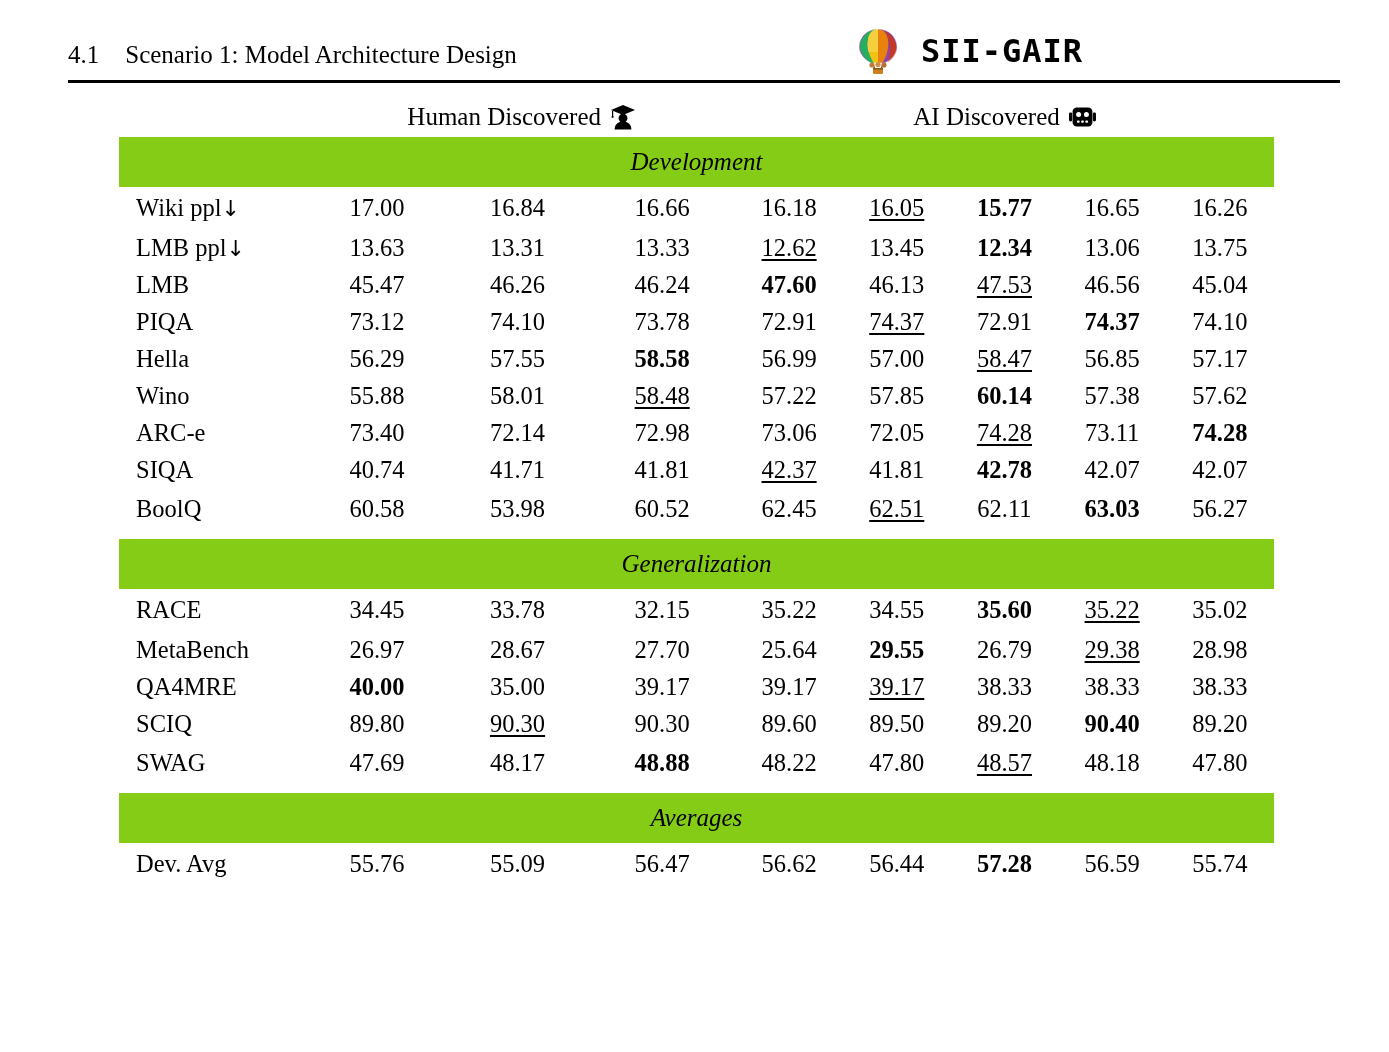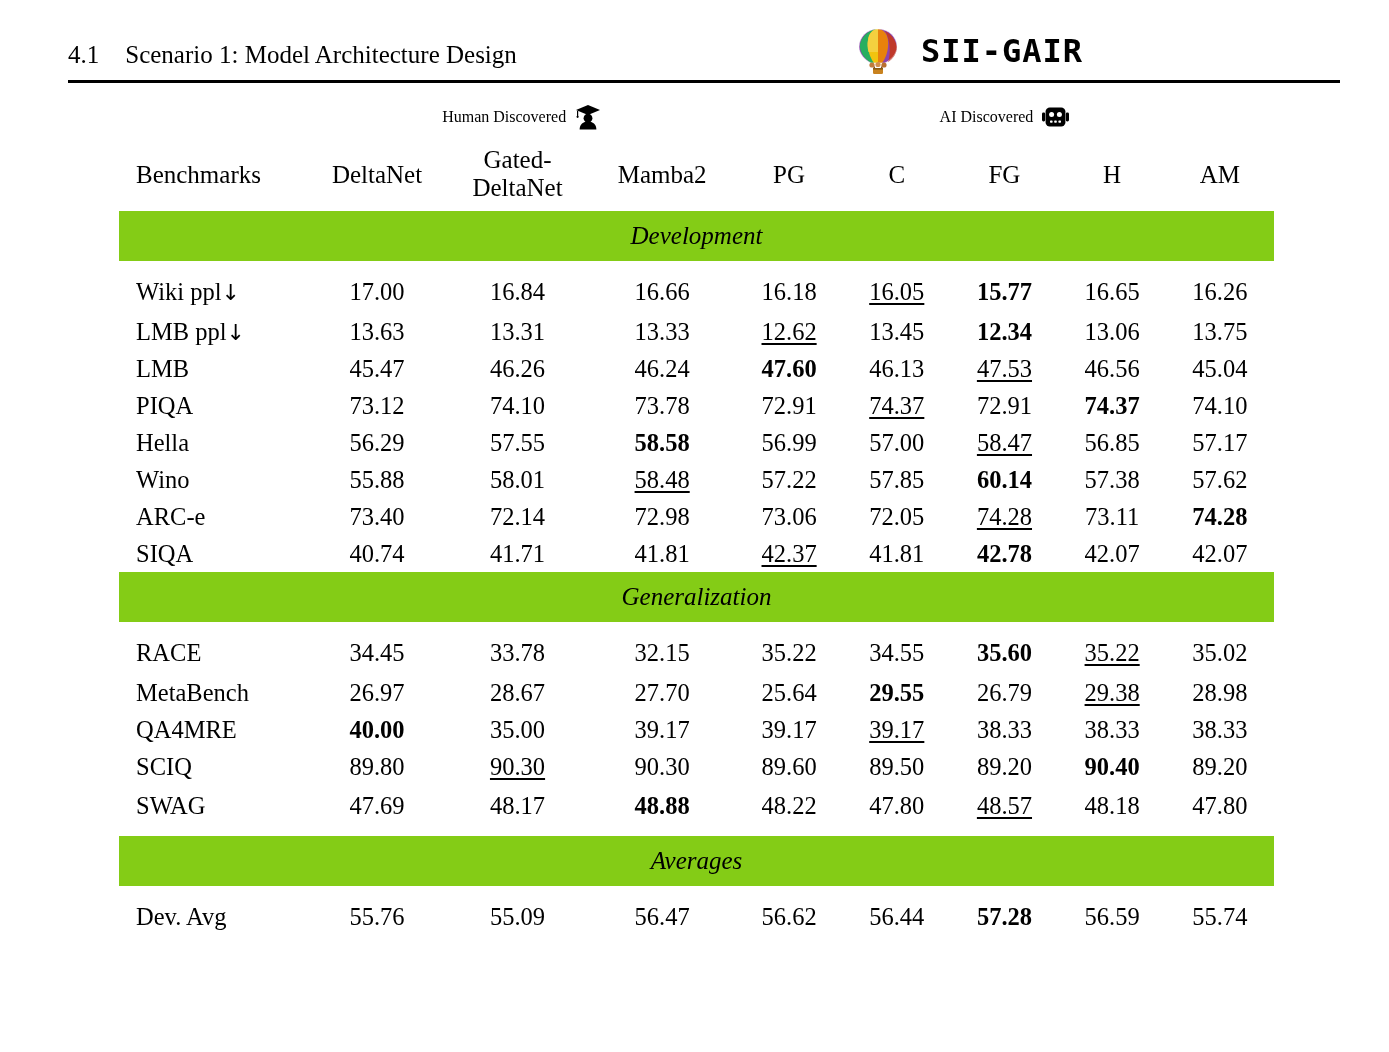--- a/index.html
+++ b/index.html
@@ -102,21 +102,21 @@
   col.c-am    { width: 104px; }
 
   
   .toprule td { border-top: 3.5px solid #000; height: 0; font-size: 0; line-height: 0; }
   .midrule-thick td { border-top: 3px solid #000; height: 0; font-size: 0; line-height: 0; }
   .thinrule td { border-top: 1.6px solid #000; height: 0; font-size: 0; line-height: 0; }
 
   .grouphead {
     height: 40px;
     font-weight: bold;
-    font-size: 16px;
+    font-size: 25px;
   }
   .group-label {
     display: inline-flex;
     align-items: center;
     gap: 9px;
     white-space: nowrap;
   }
   .cap-icon { width: 26px; height: 26px; display: block; }
   .robot-icon { width: 27px; height: 24px; display: block; }
 
@@ -145,21 +145,21 @@
   
   tr.data td {
     height: 37px;
     font-size: 24.5px;
   }
   tr.data td.bench {
     text-align: left;
     padding-left: 17px;
     white-space: nowrap;
   }
-  tr.data.first-in-sec td { padding-top: 10px; height: 42px; }
+  tr.data.first-in-sec td { height: 42px; }
   tr.data.last-in-sec td { padding-bottom: 9px; height: 42px; }
 
   .v-bold { font-weight: bold; }
   .v-under {
     text-decoration: underline;
     text-underline-offset: 3px;
     text-decoration-thickness: 1.6px;
   }
   .arrow { font-family: "DejaVu Sans", sans-serif; font-size: 22px; }
 </style>
@@ -246,34 +246,20 @@
       </td>
     </tr>
 
     <tr class="cmid-row">
       <td></td>
       <td colspan="3" class="cmid-cell-human"></td>
       <td class="cmid-gap" style="width:14px"></td>
       <td colspan="4" class="cmid-cell-ai"></td>
     </tr>
 
-    <tr class="colhead">
-      <td class="bench-head">Benchmarks</td>
-      <td>DeltaNet</td>
-      <td>
-        <span class="two-line">Gated-</span>
-        <span class="two-line">DeltaNet</span>
-      </td>
-      <td>Mamba2</td>
-      <td>PG</td>
-      <td>C</td>
-      <td>FG</td>
-      <td>H</td>
-      <td>AM</td>
-    </tr>
 
     <tr class="thinrule">
           <td colspan="9"></td>
         </tr>
 
     </tbody>
       <tbody id="body-rows">
         <tr class="section-band">
           <td colspan="9">Development</td>
         </tr>
@@ -361,20 +347,31 @@
           <td class="bench">SIQA</td>
           <td><span>40.74</span></td>
           <td><span>41.71</span></td>
           <td><span>41.81</span></td>
           <td><span class="v-under">42.37</span></td>
           <td><span>41.81</span></td>
           <td><span class="v-bold">42.78</span></td>
           <td><span>42.07</span></td>
           <td><span>42.07</span></td>
         </tr>
+        <tr class="data last-in-sec">
+          <td class="bench">BoolQ</td>
+          <td><span>60.58</span></td>
+          <td><span>53.98</span></td>
+          <td><span>60.52</span></td>
+          <td><span>62.45</span></td>
+          <td><span class="v-under">62.51</span></td>
+          <td><span>62.11</span></td>
+          <td><span class="v-bold">63.03</span></td>
+          <td><span>56.27</span></td>
+        </tr>
         <tr class="section-band">
           <td colspan="9">Generalization</td>
         </tr>
         <tr class="midrule-thick">
           <td colspan="9"></td>
         </tr>
         <tr class="data first-in-sec">
           <td class="bench">RACE</td>
           <td><span>34.45</span></td>
           <td><span>33.78</span></td>

